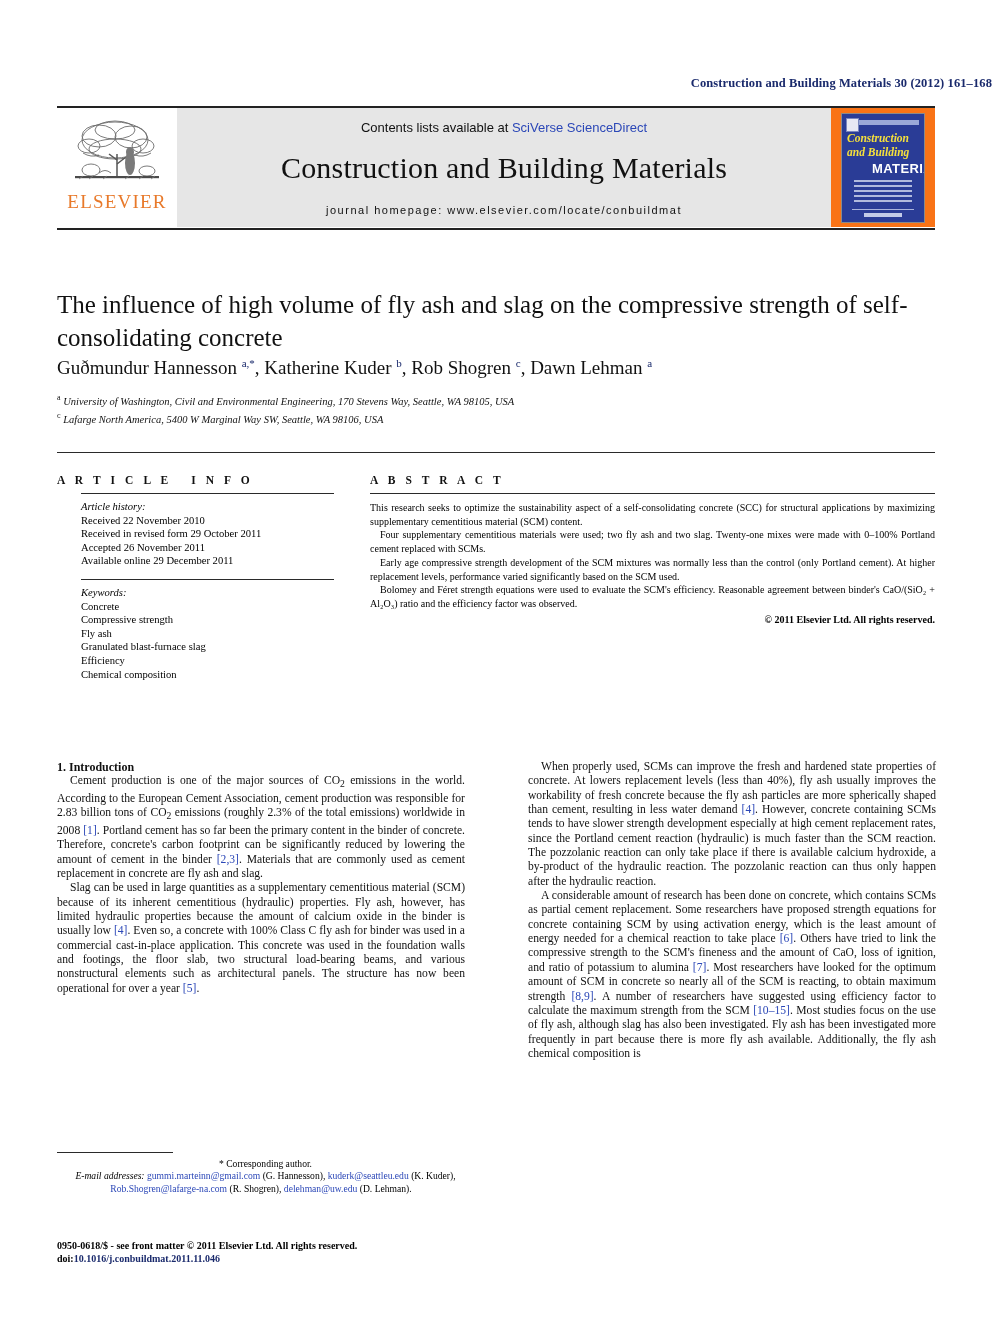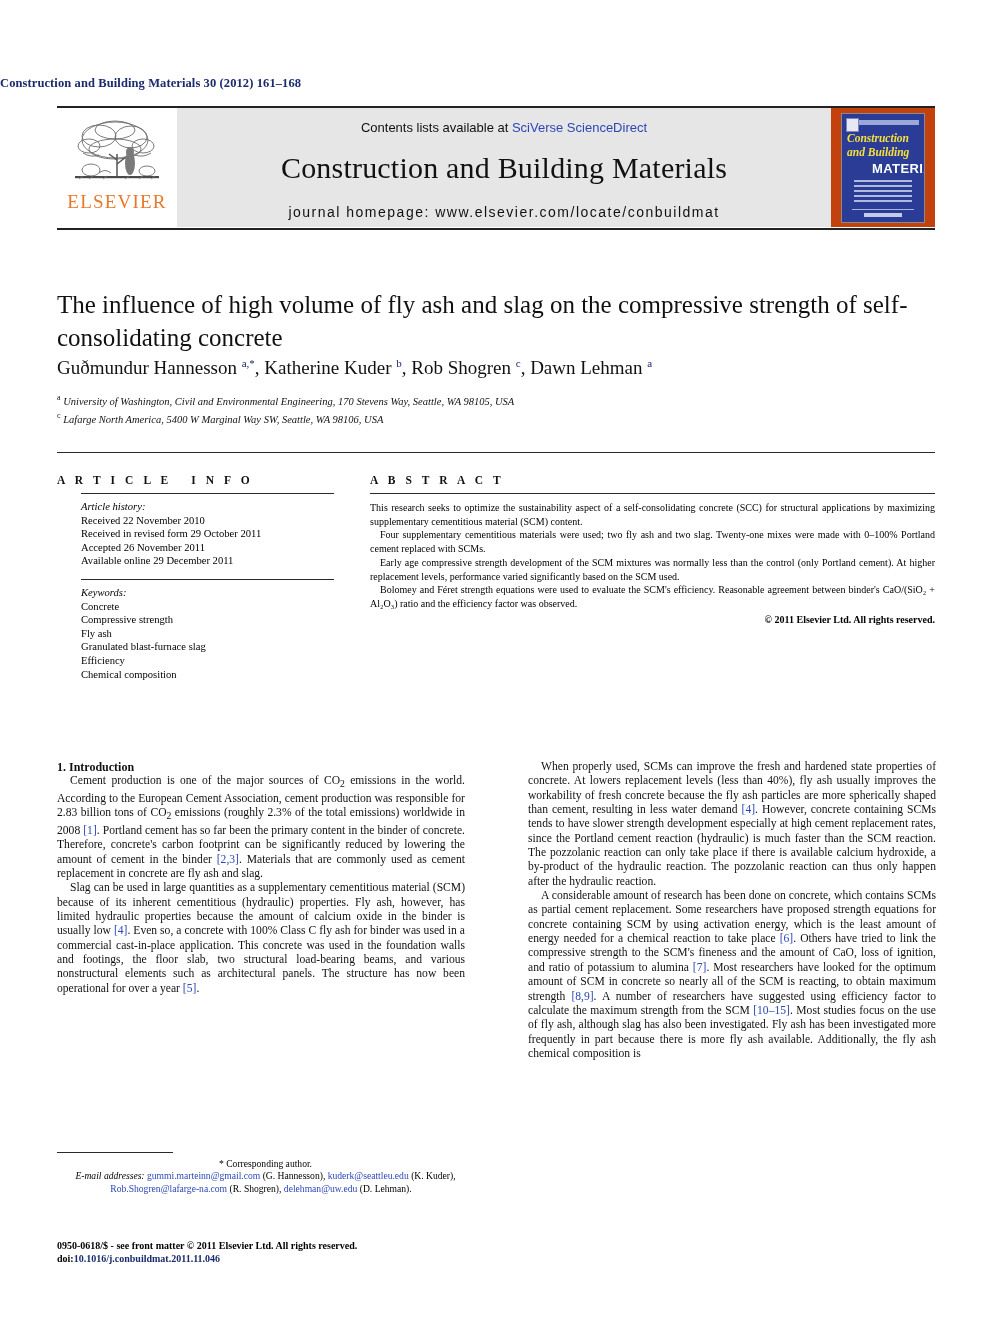--- a/index.html
+++ b/index.html
@@ -19,21 +19,21 @@
     position: absolute;
     left: 0; top: 0;
     width: 992px; height: 1323px;
   }
 
   
   .running-head {
     position: absolute;
     left: 0; top: 76px;
     width: 992px;
-    text-align: left;
+    text-align: right;
     font-family: "Liberation Serif", serif;
     font-weight: bold;
     font-size: 12.5px;
     color: #1a2a6c;
     letter-spacing: 0.1px;
   }
 
   
   .masthead {
     position: absolute;
@@ -91,29 +91,29 @@
   .contents-line .sd-link { color: #2b47b7; }
   .journal-title {
     font-family: "Liberation Serif", serif;
     font-size: 30px;
     color: #111;
     margin-top: 16px;
     letter-spacing: 0.2px;
   }
   .homepage-line {
     font-family: "Liberation Sans", sans-serif;
-    font-size: 14px;
+    font-size: 11px;
     color: #111;
     letter-spacing: 1.5px;
     margin-top: 19px;
   }
   .cover-thumb {
     width: 104px;
     flex: none;
-    background: #c2410c;
+    background: #f97316;
     display: flex;
     align-items: center;
     justify-content: center;
   }
   .cover-img {
     width: 84px; height: 110px;
     background: #2a3c96;
     border: 1px solid #8a8a8a;
     position: relative;
     overflow: hidden;

